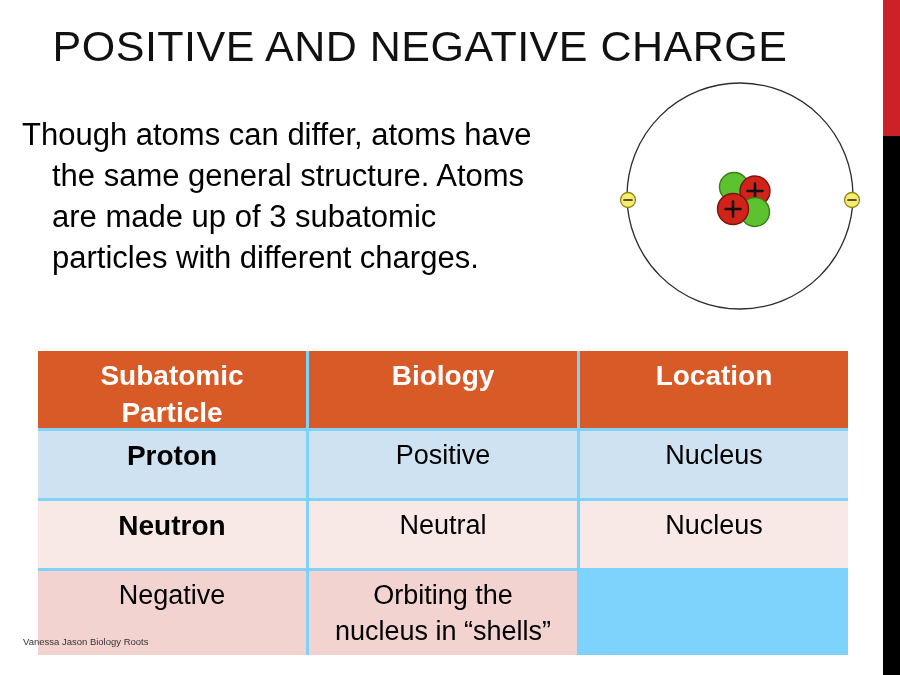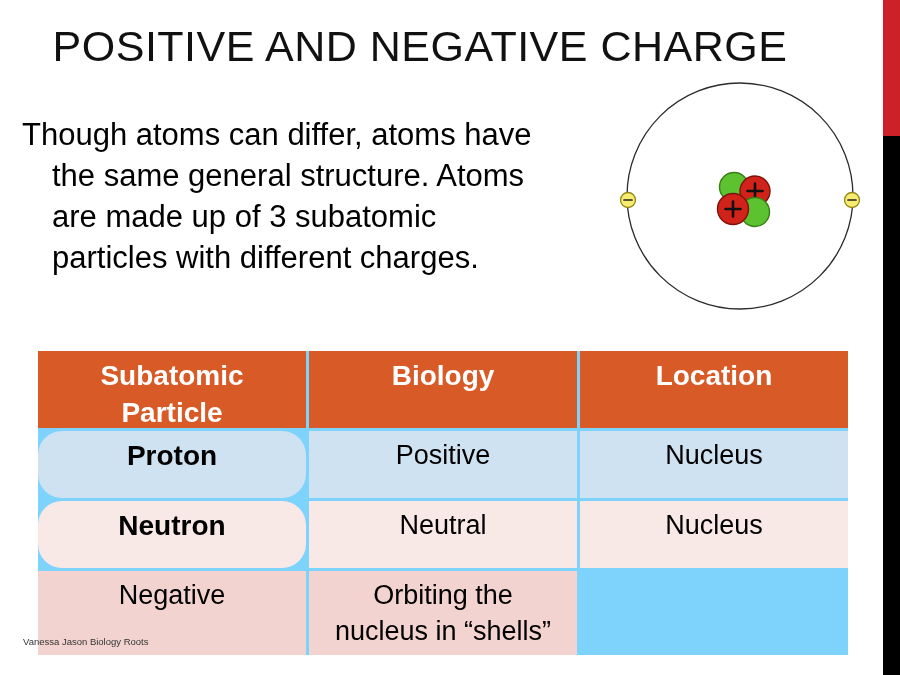--- a/index.html
+++ b/index.html
@@ -28,21 +28,21 @@
   .minus{stroke:#222;stroke-width:1.7px;stroke-linecap:round;}
   .ptable{
     position:absolute;left:38px;top:331px;width:810px;
     display:grid;grid-template-columns:repeat(3,1fr);
     grid-template-rows:77px 67px 67px 84px;gap:3px;background:#7dd3fc;margin-top:20px;
   }
   .cell{display:flex;justify-content:center;align-items:flex-start;
     text-align:center;padding-top:7px;font-size:28px;color:#000;
     line-height:1.32;white-space:pre-line;}
   .cell.hdr{background:var(--header-bg,#d85b27);color:var(--header-text,#fff);font-weight:bold;}
-  .cell.bold{font-weight:bold;border-radius:24px;}
+  .cell.bold{font-weight:bold;}
   .row1{background:var(--row1-bg,#cfe2f2);}
   .row2{background:var(--row2-bg,#f8e9e6);}
   .row3{background:var(--row3-bg,#f2d3cf);}
   .cell.body-cell{font-size:27px;}
   .footer{position:absolute;left:23px;top:636px;font-size:9.5px;color:#333;}
 </style>
 </head>
 <body>
 
 <div class="slide">

